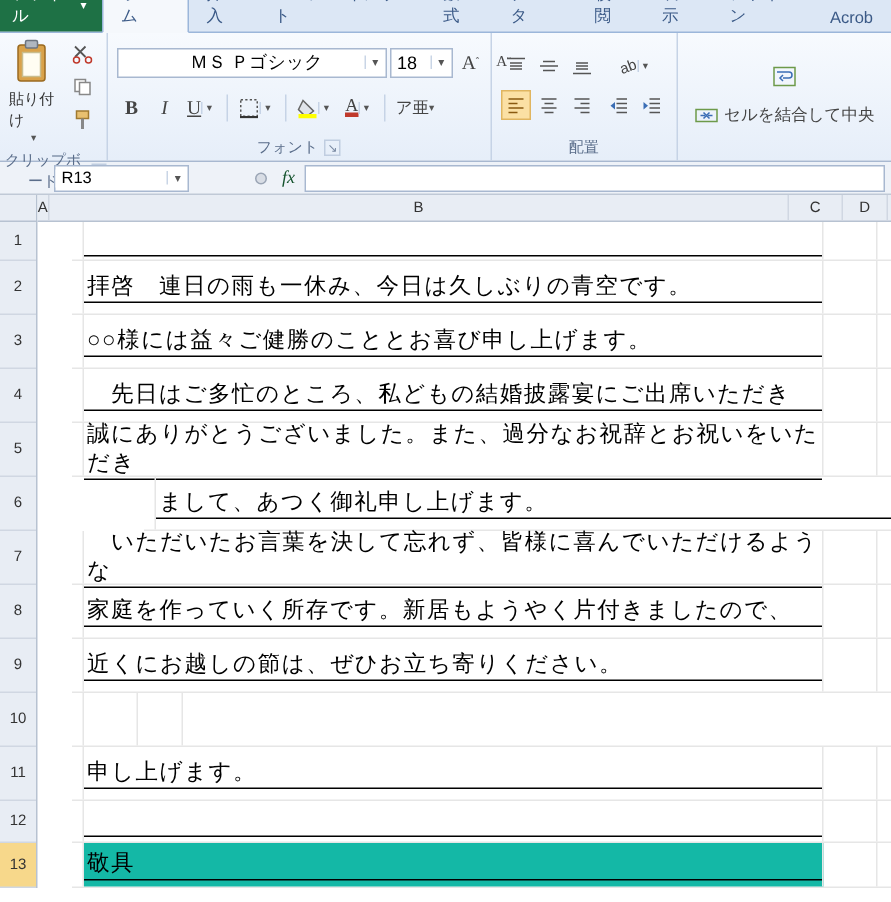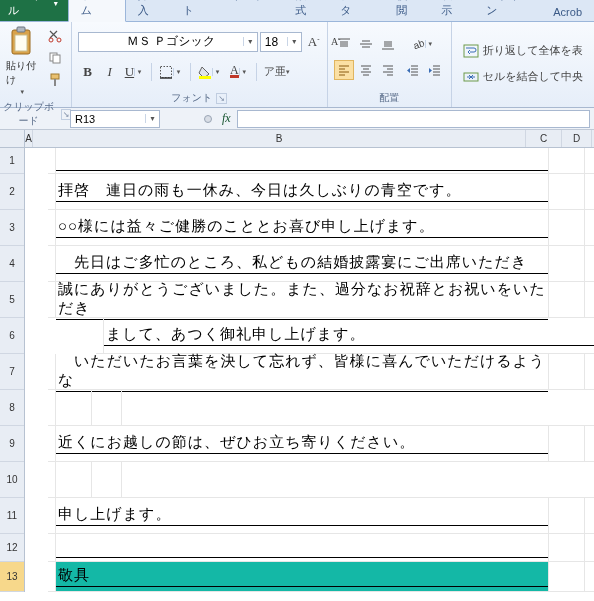--- a/index.html
+++ b/index.html
@@ -39,21 +39,21 @@
     
     .align-group-body { flex-direction:column; justify-content:center; gap:6px; }
     .align-row { display:flex; gap:2px; align-items:center; }
     .align-btn svg { width:14px; height:14px; }
     .align-btn.sel { background:#fbe0a4; border:1px solid #e0b560; }
     
     .wm-body { flex-direction:column; justify-content:center; gap:4px; }
     .wm-btn { display:flex; align-items:center; gap:4px; height:22px; padding:0 4px; white-space:nowrap; }
     .wm-btn svg { width:16px; height:16px; }
     
-    .nfbar { display:flex; align-items:center; height:22px; border-bottom:1px solid #c0c9d6; background:#eef2f8; gap:0;padding-left:34px; }
+    .nfbar { display:flex; align-items:center; height:22px; border-bottom:1px solid #c0c9d6; background:#eef2f8; gap:0; }
     .namebox { display:flex; align-items:center; background:#fff; border:1px solid #a8b8d0; margin:2px 0 2px 36px; height:18px; }
     .namebox input { border:none; outline:none; width:74px; font-size:11px; padding:0 4px; }
     .namebox .dd { width:14px; text-align:center; font-size:8px; color:#555; border-left:1px solid #c9d5e6; }
     .fxzone { display:flex; align-items:center; gap:6px; margin-left:40px; }
     .fxbtn { width:16px; height:16px; display:flex; align-items:center; justify-content:center; color:#666; }
     .fx { font-style:italic; font-family:"Times New Roman",serif; font-size:12px; color:#14532d; }
     .fbar { flex:1; background:#fff; border:1px solid #a8b8d0; height:18px; margin:2px 4px 2px 6px; }
     
     .sheet { display:flex; }
     .rowhdrs { display:flex; flex-direction:column; border-right:1px solid #b7c2d1; }
@@ -281,21 +281,20 @@
   </div>
 
   <div class="group" style="flex:1;border-right:none;">
     <div class="group-body wm-body">
       <div class="btn wm-btn">
         <svg viewBox="0 0 16 16">
             <rect x="1" y="2" width="14" height="12" fill="none" stroke="#6d9a4a"></rect>
             <path d="M3 5 h8 a2 2 0 0 1 0 4 h-4" fill="none" stroke="#3a6db5"></path>
             <path d="M7 7 L5 9 L7 11" fill="none" stroke="#3a6db5"></path>
           </svg>
-        <span>折り返して全体を表</span>
       </div>
       <div class="btn wm-btn">
         <svg viewBox="0 0 16 16">
             <rect x="1" y="4" width="14" height="8" fill="none" stroke="#6d9a4a"></rect>
             <path d="M4 8 h3 M12 8 h-3" stroke="#3a6db5"></path>
             <path d="M6 6 L8 8 L6 10 M10 6 L8 8 L10 10" fill="none" stroke="#3a6db5"></path>
           </svg>
         <span>セルを結合して中央</span>
       </div>
     </div>
@@ -403,20 +402,23 @@
         <div class="row r7" style="height: 36px;">
           <div class="cell colA"></div>
           <div class="cell colB cellB">
             <div class="inner">　いただいたお言葉を決して忘れず、皆様に喜んでいただけるような</div>
           </div>
           <div class="cell colC"></div>
           <div class="cell colD"></div>
         </div>
         <div class="row r8" style="height: 36px;">
           <div class="cell colA"></div>
+          <div class="cell colB cellB">
+            <div class="inner">家庭を作っていく所存です。新居もようやく片付きましたので、</div>
+          </div>
           <div class="cell colC"></div>
           <div class="cell colD"></div>
         </div>
         <div class="row r9" style="height: 36px;">
           <div class="cell colA"></div>
           <div class="cell colB cellB">
             <div class="inner">近くにお越しの節は、ぜひお立ち寄りください。</div>
           </div>
           <div class="cell colC"></div>
           <div class="cell colD"></div>

